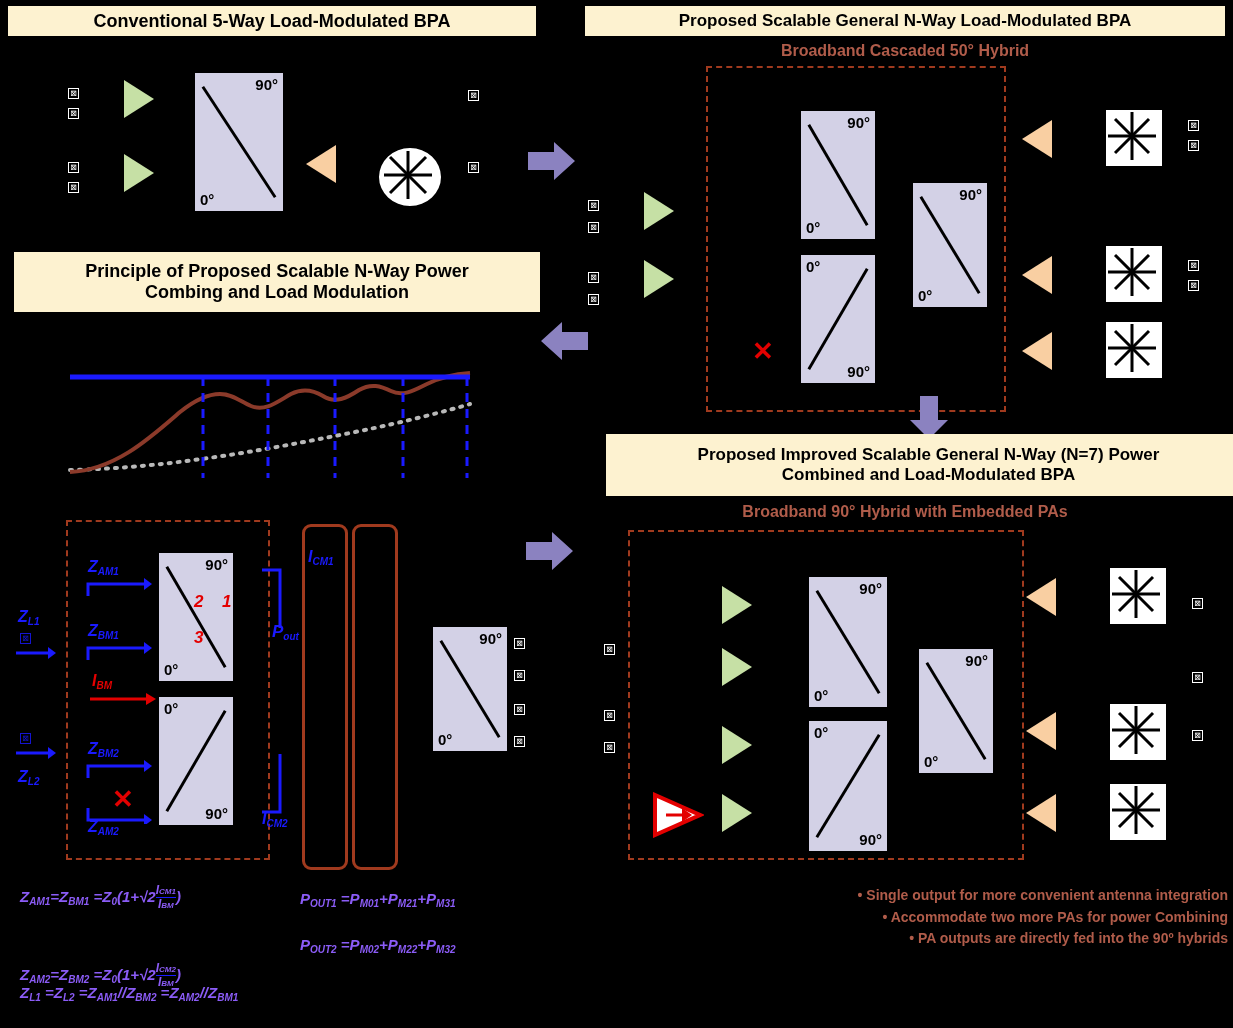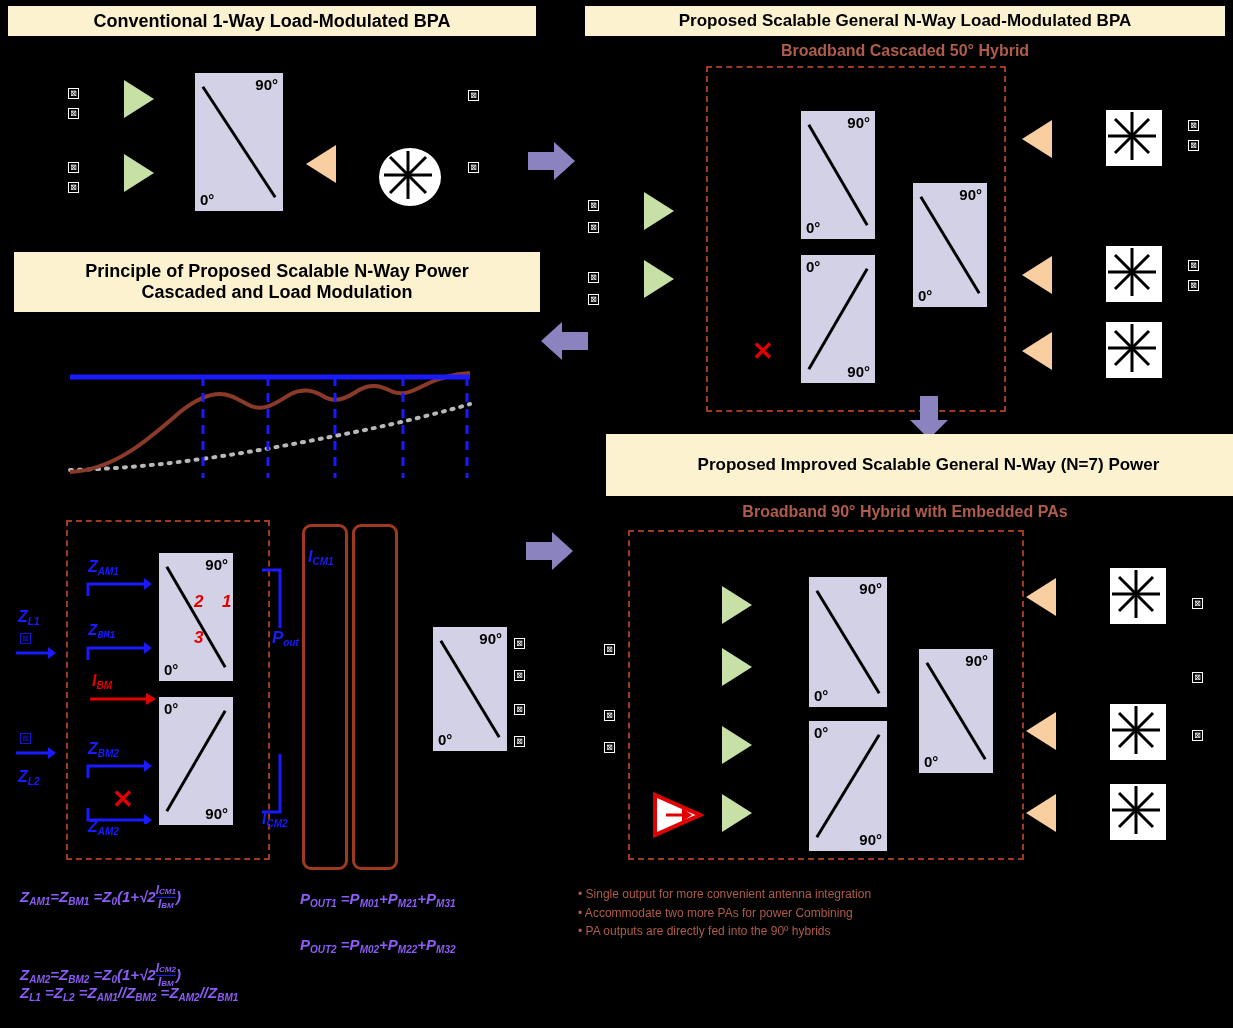--- a/index.html
+++ b/index.html
@@ -29,29 +29,29 @@
          border-right:30px solid #f9cfa2;}
   .antbox{position:absolute;background:#fff;border:2px solid #000;}
   
   .port{position:absolute;width:9px;height:9px;border:1px solid #fff;color:#fff;
         font-size:8px;line-height:9px;text-align:center;}
   .portb{position:absolute;width:9px;height:9px;border:1px solid #1414d2;color:#1414d2;
         font-size:8px;line-height:9px;text-align:center;}
   
   .blue{color:#1a1aff;font-weight:bold;font-style:italic;}
   .red{color:#e30000;font-weight:bold;}
-  .bullets{color:#b05c4a;font-weight:normal;font-size:12px;line-height:1.55;}
+  .bullets{color:#b05c4a;font-weight:bold;font-size:14px;line-height:1.55;text-align:right;}
   .eqn{color:#8b5cf6;font-weight:bold;font-style:italic;font-size:15px;}
   .sub{font-size:10px;vertical-align:-3px;}
   .barbox{position:absolute;border:3px solid #a03a1e;border-radius:9px;}
 </style>
 </head>
 <body>
 
-<div class="banner abs" style="left:8px;top:6px;width:528px;height:30px;font-size:18px;">Conventional 1-Way Load-Modulated BPA</div>
+<div class="banner abs" style="left:8px;top:6px;width:528px;height:30px;font-size:18px;">Conventional 5-Way Load-Modulated BPA</div>
 
 <div class="abs" style="left:0;top:40px;width:560px;height:200px;">
 
   <div class="port" style="left:68px;top:48px;">⊠</div>
   <div class="port" style="left:68px;top:68px;">⊠</div>
   <div class="port" style="left:68px;top:122px;">⊠</div>
   <div class="port" style="left:68px;top:142px;">⊠</div>
 
   <div class="tri tri-g" style="left:124px;top:40px;"></div>
   <div class="tri tri-g" style="left:124px;top:114px;"></div>
@@ -166,21 +166,21 @@
 </div>
 
 <div class="abs" style="left:908px;top:396px;">
   <svg width="42" height="44" viewBox="0 0 42 44">
     <polygon points="12,0 30,0 30,24 40,24 21,43 2,24 12,24" fill="#8b82c0"></polygon>
   </svg>
 </div>
 
 <div class="banner abs" style="left:14px;top:252px;width:526px;height:60px;font-size:18px;flex-direction:column;">
   <span>Principle of Proposed Scalable N-Way Power</span>
-  <span>Cascaded and Load Modulation</span>
+  <span>Combing and Load Modulation</span>
 </div>
 
 <div class="abs" style="left:541px;top:320px;">
   <svg width="48" height="42" viewBox="0 0 48 42">
     <polygon points="47,12 21,12 21,2 0,21 21,40 21,30 47,30" fill="#8b82c0"></polygon>
   </svg>
 </div>
 
 <div class="abs" style="left:55px;top:360px;width:430px;height:130px;">
   <svg width="430" height="130" viewBox="0 0 430 130">
@@ -230,21 +230,21 @@
 
   <div class="abs blue" style="left:88px;top:58px;font-size:16px;">
     <span>Z</span><span class="sub">AM1</span>
   </div>
   <div class="abs" style="left:86px;top:78px;">
     <svg width="66" height="20">
       <path d="M2,18 L2,6 L58,6" stroke="#1a1aff" stroke-width="3" fill="none"></path>
         <polygon points="58,0 66,6 58,12" fill="#1a1aff"></polygon>
     </svg>
   </div>
-  <div class="abs blue" style="left:88px;top:122px;font-size:16px;font-family:Liberation Mono, monospace;">
+  <div class="abs blue" style="left:88px;top:122px;font-size:16px;">
     <span>Z</span><span class="sub">BM1</span>
   </div>
   <div class="abs" style="left:86px;top:142px;">
     <svg width="66" height="20">
       <path d="M2,18 L2,6 L58,6" stroke="#1a1aff" stroke-width="3" fill="none"></path>
         <polygon points="58,0 66,6 58,12" fill="#1a1aff"></polygon>
     </svg>
   </div>
   <div class="abs red" style="left:92px;top:172px;font-size:16px;font-style:italic;">
     <span>I</span><span class="sub">BM</span>
@@ -295,21 +295,21 @@
   </div>
 
   <div class="abs blue" style="left:262px;top:48px;font-size:16px;margin-left:46px;">
     <span>I</span><span class="sub">CM1</span>
   </div>
   <div class="abs" style="left:258px;top:68px;">
     <svg width="30" height="66">
       <path d="M4,2 L22,2 L22,60" stroke="#1a1aff" stroke-width="3" fill="none"></path>
     </svg>
   </div>
-  <div class="abs blue" style="left:272px;top:128px;font-size:17px;">
+  <div class="abs blue" style="left:272px;top:122px;font-size:17px;">
     <span>P</span><span class="sub">out</span>
   </div>
   <div class="abs blue" style="left:262px;top:310px;font-size:16px;">
     <span>I</span><span class="sub">CM2</span>
   </div>
   <div class="abs" style="left:258px;top:252px;">
     <svg width="30" height="66">
       <path d="M22,2 L22,60 L4,60" stroke="#1a1aff" stroke-width="3" fill="none"></path>
     </svg>
   </div>
@@ -347,20 +347,21 @@
 </div>
 <div class="abs eqn" style="left:300px;top:890px;width:260px;">
   P<span class="sub">OUT1</span> =P<span class="sub">M01</span>+P<span class="sub">M21</span>+P<span class="sub">M31</span>
 </div>
 <div class="abs eqn" style="left:300px;top:936px;width:260px;">
   P<span class="sub">OUT2</span> =P<span class="sub">M02</span>+P<span class="sub">M22</span>+P<span class="sub">M32</span>
 </div>
 
 <div class="banner abs" style="left:606px;top:434px;width:645px;height:62px;font-size:17px;flex-direction:column;">
   <span>Proposed Improved Scalable General N-Way (N=7) Power</span>
+  <span>Combined and Load-Modulated BPA</span>
 </div>
 <div class="subtitle abs" style="left:600px;top:503px;width:610px;font-size:16px;">Broadband 90° Hybrid with Embedded PAs</div>
 
 <div class="dashed abs" style="left:628px;top:530px;width:396px;height:330px;"></div>
 
 <div class="abs" style="left:560px;top:520px;width:673px;height:350px;">
   <div class="port" style="left:44px;top:124px;">⊠</div>
   <div class="port" style="left:44px;top:190px;">⊠</div>
   <div class="port" style="left:44px;top:222px;">⊠</div>
 

